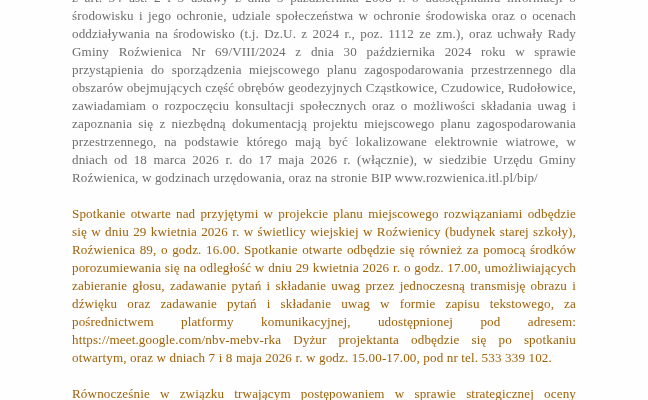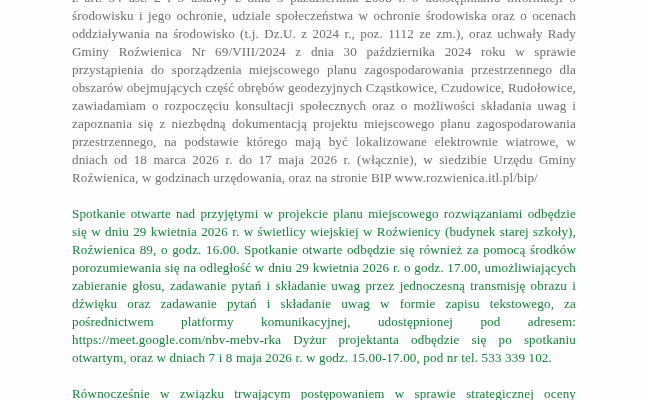--- a/index.html
+++ b/index.html
@@ -33,21 +33,21 @@
     margin-top: -11px;
   }
 
   .para {
     margin: 0 0 0 0;
     text-align: justify;
     text-justify: inter-word;
     font-size: 13.1px;
     line-height: 18px;
     letter-spacing: 0.01em;
-    color: #15803d;
+    color: #a16207;
     hyphens: none;
   }
 
   .para + .para {
     margin-top: 18px;
   }
 
   
   .clip-top {
     color: #6e6e6e;

